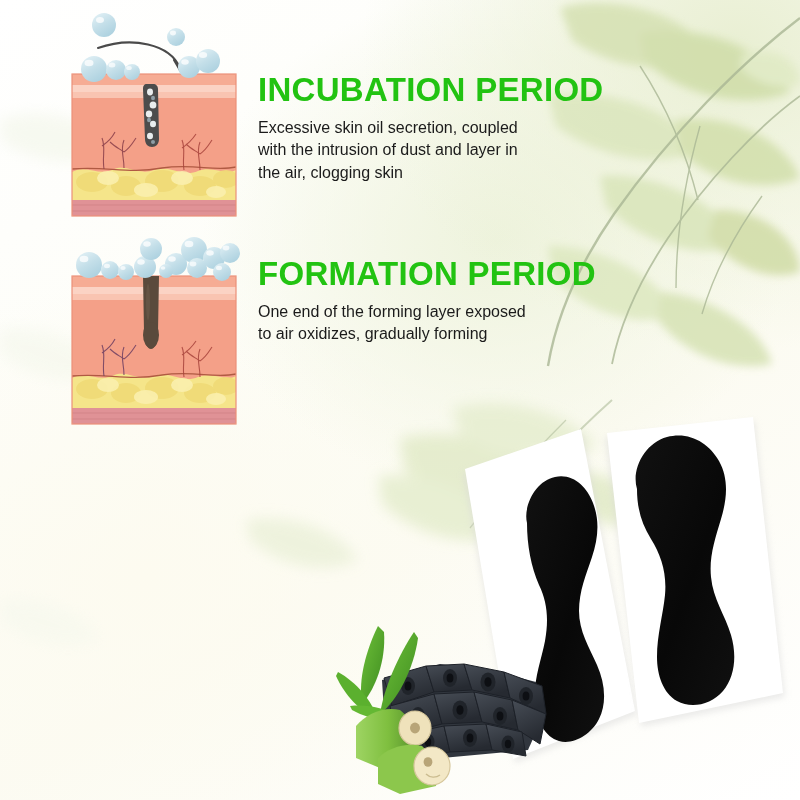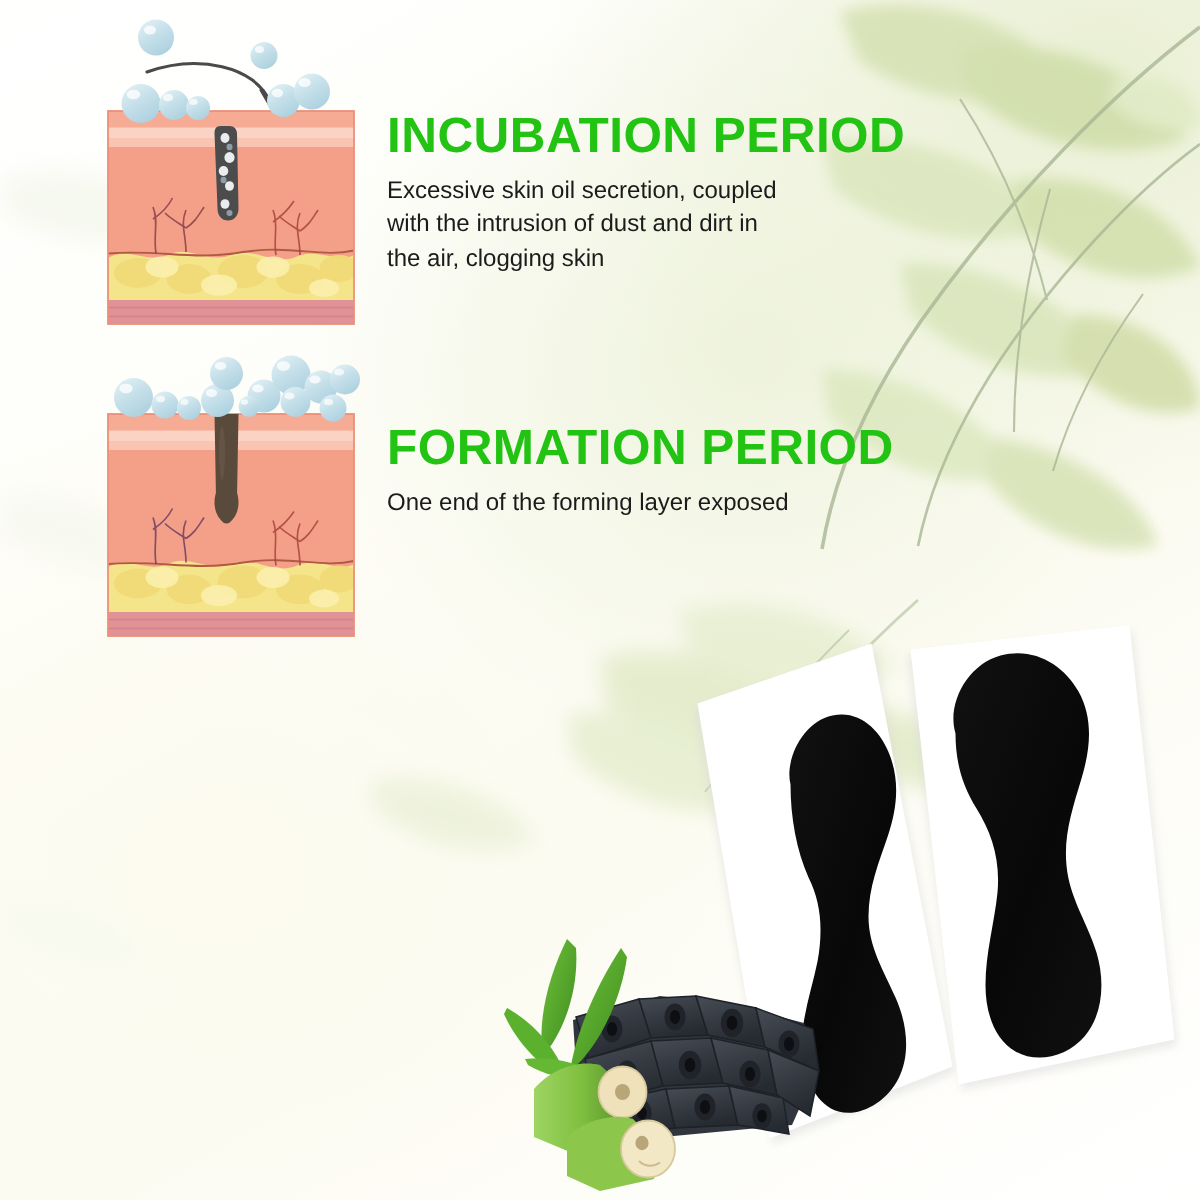--- a/index.html
+++ b/index.html
@@ -27,21 +27,21 @@
 
   
   .diagram { position:absolute; }
   #diagram-incubation { left:58px; top:6px;  width:190px; height:215px; }
   #diagram-formation  { left:58px; top:232px; width:190px; height:200px; }
   .diagram svg { width:100%; height:100%; display:block; }
 
   
   .text-block { position:absolute; }
   #block-incubation { left:258px; top:72px;  width:420px; }
-  #block-formation  { left:258px; top:280px; width:440px; }
+  #block-formation  { left:258px; top:256px; width:440px; }
 
   .heading {
     font-size:33px;
     font-weight:bold;
     color:#22c312;
     letter-spacing:0.3px;
     line-height:1.08;
     white-space:nowrap;
   }
   .body-copy {
@@ -348,29 +348,30 @@
             <ellipse cx="105" cy="36" rx="2.4" ry="1.8" fill="#fff" opacity="0.7"></ellipse>
           </g>
       </g>
     </svg>
   </div>
 
   <div class="text-block" id="block-incubation">
     <div class="heading">INCUBATION PERIOD</div>
     <div class="body-copy">
       <span>Excessive skin oil secretion, coupled</span>
-      <span>with the intrusion of dust and dirt in</span>
+      <span>with the intrusion of dust and layer in</span>
       <span>the air, clogging skin</span>
     </div>
   </div>
 
   <div class="text-block" id="block-formation">
     <div class="heading">FORMATION PERIOD</div>
     <div class="body-copy">
       <span>One end of the forming layer exposed</span>
+      <span>to air oxidizes, gradually forming</span>
     </div>
   </div>
 
   <div id="product-photo">
     <svg viewBox="0 0 348 390" xmlns="http://www.w3.org/2000/svg">
       <defs>
         <filter id="paperShadow" x="-20%" y="-20%" width="140%" height="140%">
           <feGaussianBlur stdDeviation="3"></feGaussianBlur>
         </filter>
         <linearGradient id="stripGrad" x1="0" y1="0" x2="1" y2="1">

